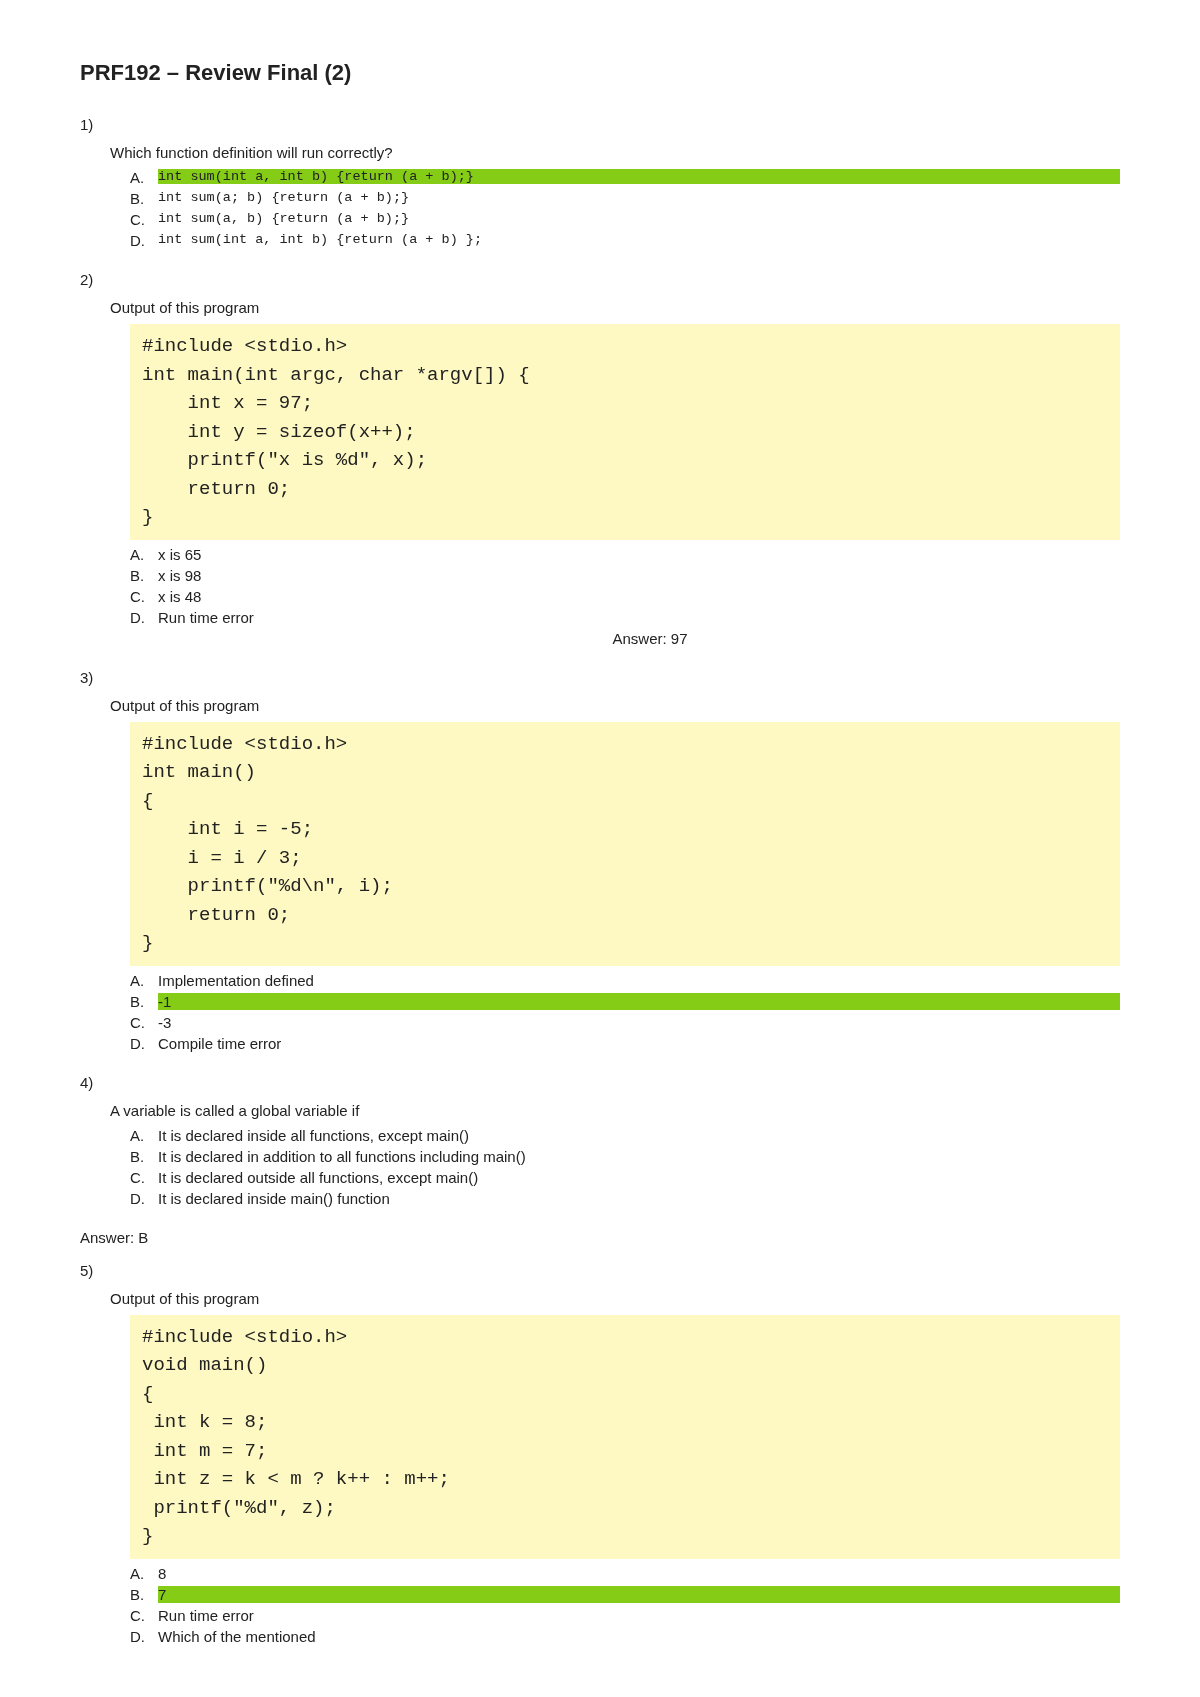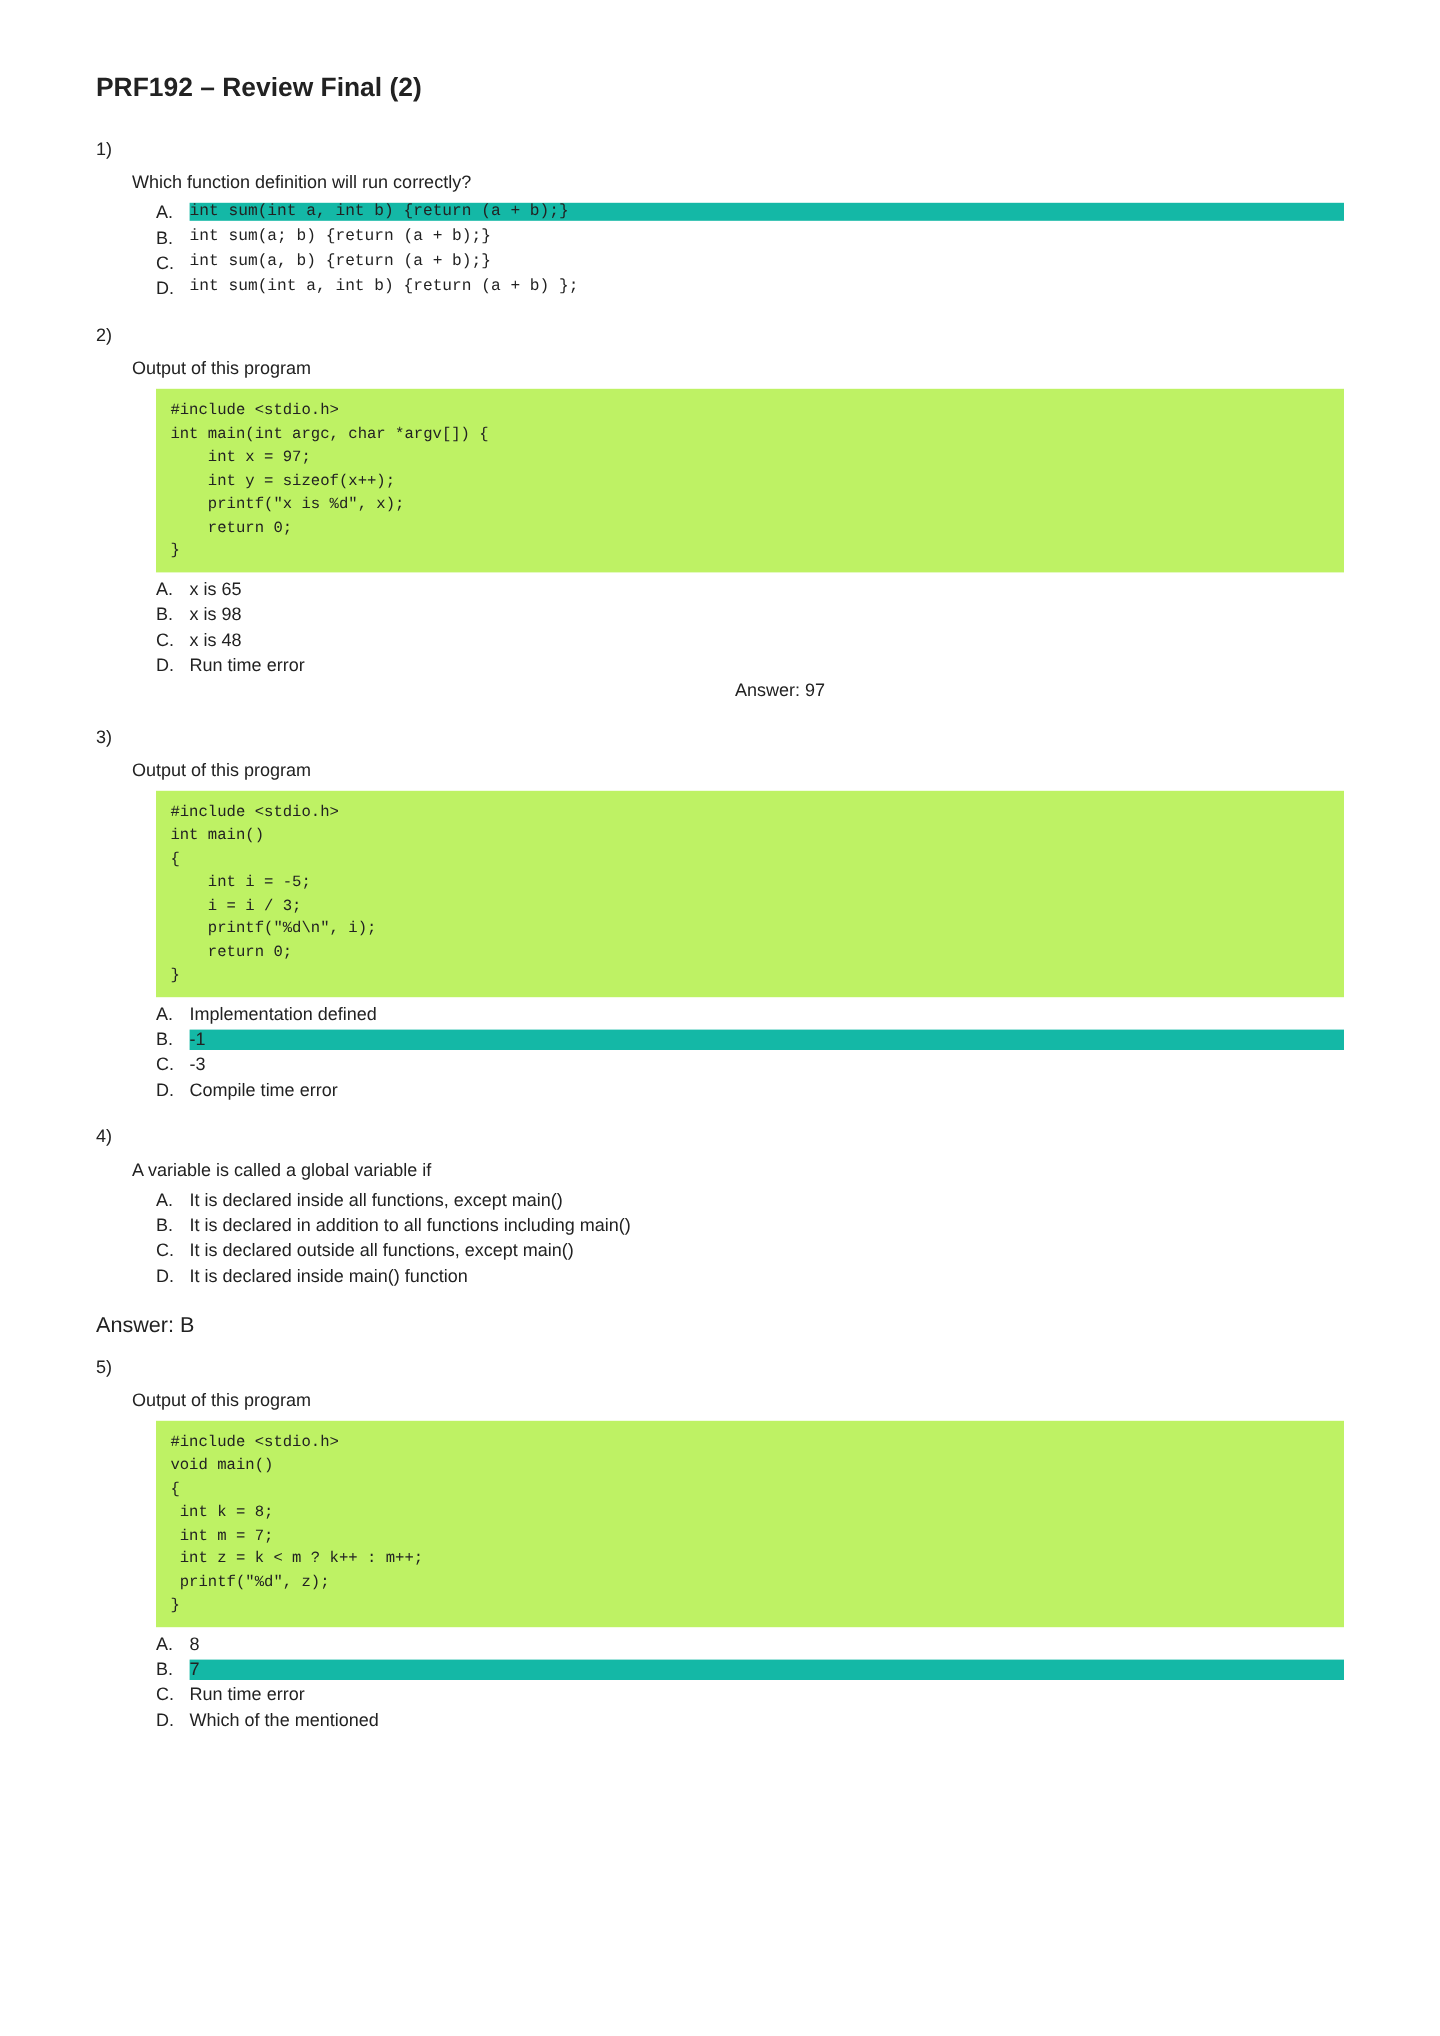--- a/index.html
+++ b/index.html
@@ -58,43 +58,43 @@
     .option-label {
       min-width: 28px;
       font-weight: normal;
     }
 
     .option-text {
       flex: 1;
     }
 
     .highlighted {
-      background-color: #14b8a6;
+      background-color: #84cc16;
     }
 
     .code-block {
       font-family: 'Courier New', Courier, monospace;
-      font-size: 13px;
-      background: #bef264;
+      font-size: 19px;
+      background: #fef9c3;
       padding: 8px 12px;
       margin: 6px 0 6px 50px;
       line-height: 1.5;
       white-space: pre;
     }
 
     .answer-line {
       margin-left: 50px;
       margin-top: 4px;
       font-style: normal;
       text-align: center;
     }
 
     .answer-standalone {
       margin-bottom: 16px;
-      font-size: 18px;
+      font-size: 15px;
     }
 
     .option-code {
       font-family: 'Courier New', Courier, monospace;
       font-size: 13.5px;
     }
   </style>
 </head>
 <body>
 

